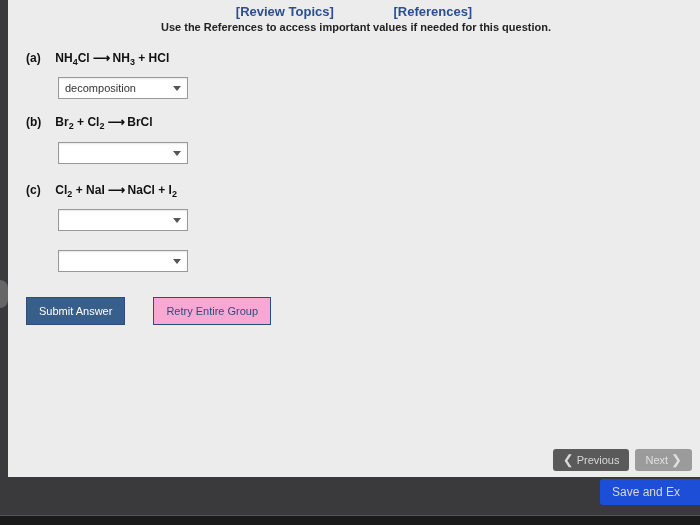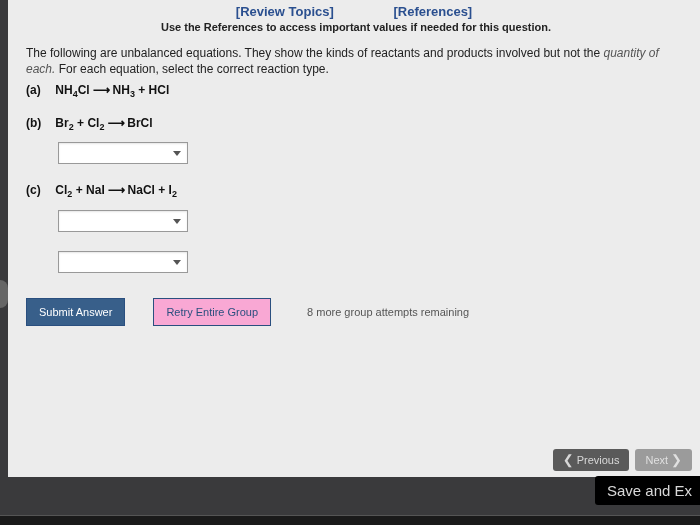--- a/index.html
+++ b/index.html
@@ -125,24 +125,24 @@
     display: flex;
     align-items: center;
     gap: 3px;
     cursor: pointer;
   }
   .nav-btn.dim { opacity: 0.55; }
   .save-btn {
     position: absolute;
     right: 0;
     bottom: 20px;
-    background: #000000;
+    background: #1d4ed8;
     color: #d8d8d8;
-    font-size: 15px;
-    padding: 6px 8px 6px 12px;
+    font-size: 12px;
+    padding: 6px 20px 6px 12px;
     border-top-left-radius: 3px;
     border-bottom-left-radius: 3px;
     cursor: pointer;
   }
   .chev { font-size: 13px; line-height: 0; }
   .bottom-edge {
     position: absolute;
     left: 0; right: 0; bottom: 0;
     height: 10px;
     background: #1a1a1a;
@@ -166,29 +166,30 @@
 
 <div class="page">
 
   <div class="top-links">
     <span>[Review Topics]</span>
     <span>[References]</span>
   </div>
   <div class="ref-hint">Use the References to access important values if needed for this question.</div>
 
   <div class="content">
-    <div class="intro">
-      <span>The following are unbalanced equations. They show the kinds of reactants and products involved but not the </span><span class="tail">quantity of each.</span><span> For each equation, select the correct reaction type.</span>
-    </div>
 
     <div class="part">
       <div class="line">
         <span class="label">(a)</span>
         <span><b>NH<sub>4</sub>Cl <span class="arrow">⟶</span> NH<sub>3</sub> + HCl</b></span>
       </div>
+      <div class="select">
+        <span>decomposition</span>
+        <span class="caret"></span>
+      </div>
     </div>
 
     <div class="part">
       <div class="line">
         <span class="label">(b)</span>
         <span><b>Br<sub>2</sub> + Cl<sub>2</sub> <span class="arrow">⟶</span> BrCl</b></span>
       </div>
       <div class="select">
         <span></span>
         <span class="caret"></span>
@@ -210,21 +211,20 @@
       <div class="select">
         <span></span>
         <span class="caret"></span>
       </div>
     </div>
   </div>
 
   <div class="action-row">
     <div class="btn primary">Submit Answer</div>
     <div class="btn secondary">Retry Entire Group</div>
-    <div class="attempts">8 more group attempts remaining</div>
   </div>
 
 </div>
 
 <div class="nav-row">
   <div class="nav-btn">
     <span class="chev">❮</span>
     <span>Previous</span>
   </div>
   <div class="nav-btn dim">

